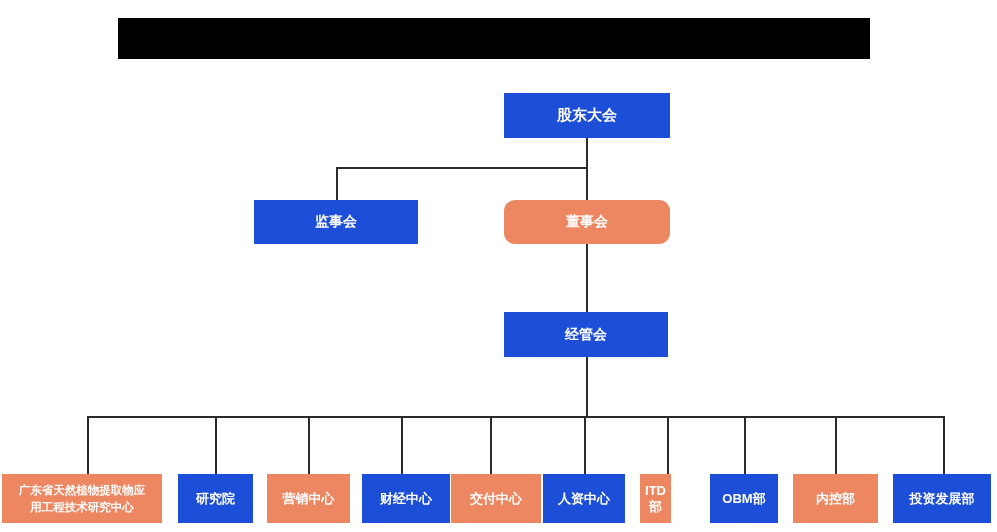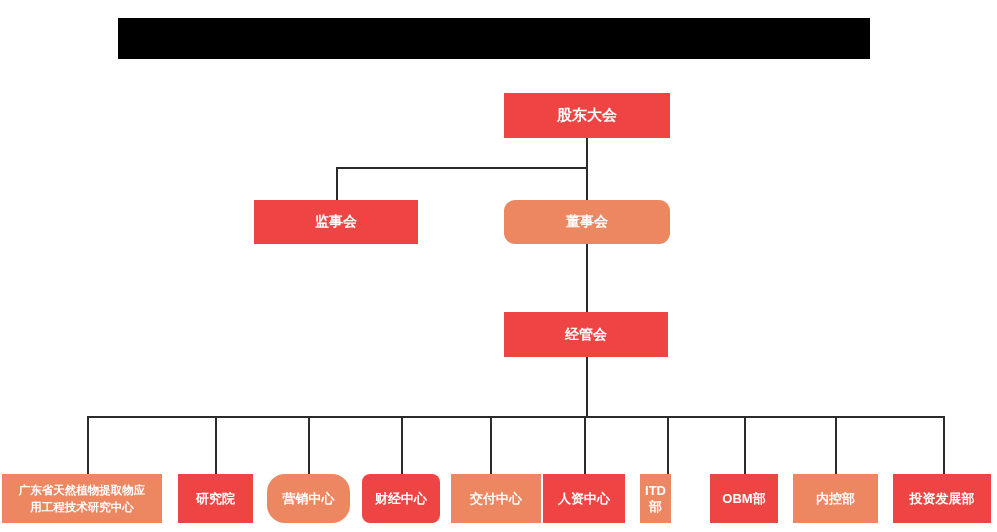--- a/index.html
+++ b/index.html
@@ -32,21 +32,21 @@
     color:#ffffff;
     box-sizing:border-box;
     line-height:1.22;
     z-index:5;
   }
   .node-label{
     display:block;
     padding:0 3px;
     white-space:pre-line;
   }
-  .tone-dark{background:#ef4444;}
+  .tone-dark{background:#1d4ed8;}
   .tone-light{background:#ED8762;}
 
   .sz-lg{font-size:15px;font-weight:700;}
   .sz-md{font-size:14px;font-weight:700;}
   .sz-sm{font-size:13px;font-weight:700;}
   .sz-xs{font-size:11.5px;font-weight:700;line-height:1.45;}
 </style>
 </head>
 <body>
 
@@ -91,24 +91,24 @@
     <span class="node-label">经管会</span>
   </div>
 
   <div class="node tone-light sz-xs" style="left:2px;top:474px;width:160px;height:49px;">
     <span class="node-label">广东省天然植物提取物应
 用工程技术研究中心</span>
   </div>
   <div class="node tone-dark sz-sm" style="left:178px;top:474px;width:75px;height:49px;">
     <span class="node-label">研究院</span>
   </div>
-  <div class="node tone-light sz-sm" style="left:267px;top:474px;width:83px;height:49px;border-radius:18px;">
+  <div class="node tone-light sz-sm" style="left:267px;top:474px;width:83px;height:49px;">
     <span class="node-label">营销中心</span>
   </div>
-  <div class="node tone-dark sz-sm" style="left:362px;top:474px;width:78px;height:49px;border-radius:8px;">
+  <div class="node tone-dark sz-sm" style="left:362px;top:474px;width:88px;height:49px;">
     <span class="node-label">财经中心</span>
   </div>
   <div class="node tone-light sz-sm" style="left:451px;top:474px;width:90px;height:49px;text-align:right;">
     <span class="node-label">交付中心</span>
   </div>
   <div class="node tone-dark sz-sm" style="left:543px;top:474px;width:82px;height:49px;">
     <span class="node-label">人资中心</span>
   </div>
   <div class="node tone-light sz-sm" style="left:640px;top:474px;width:31px;height:49px;">
     <span class="node-label">ITD部</span>

